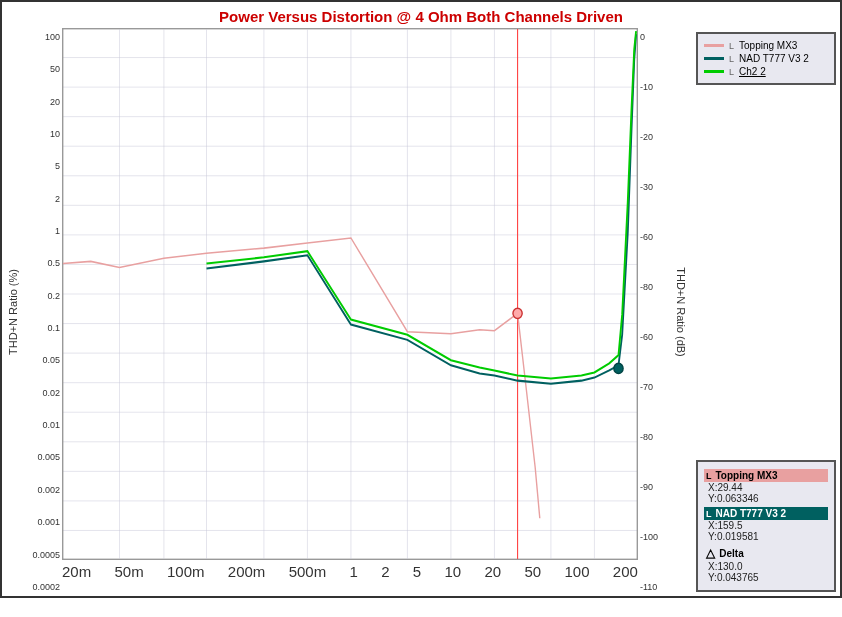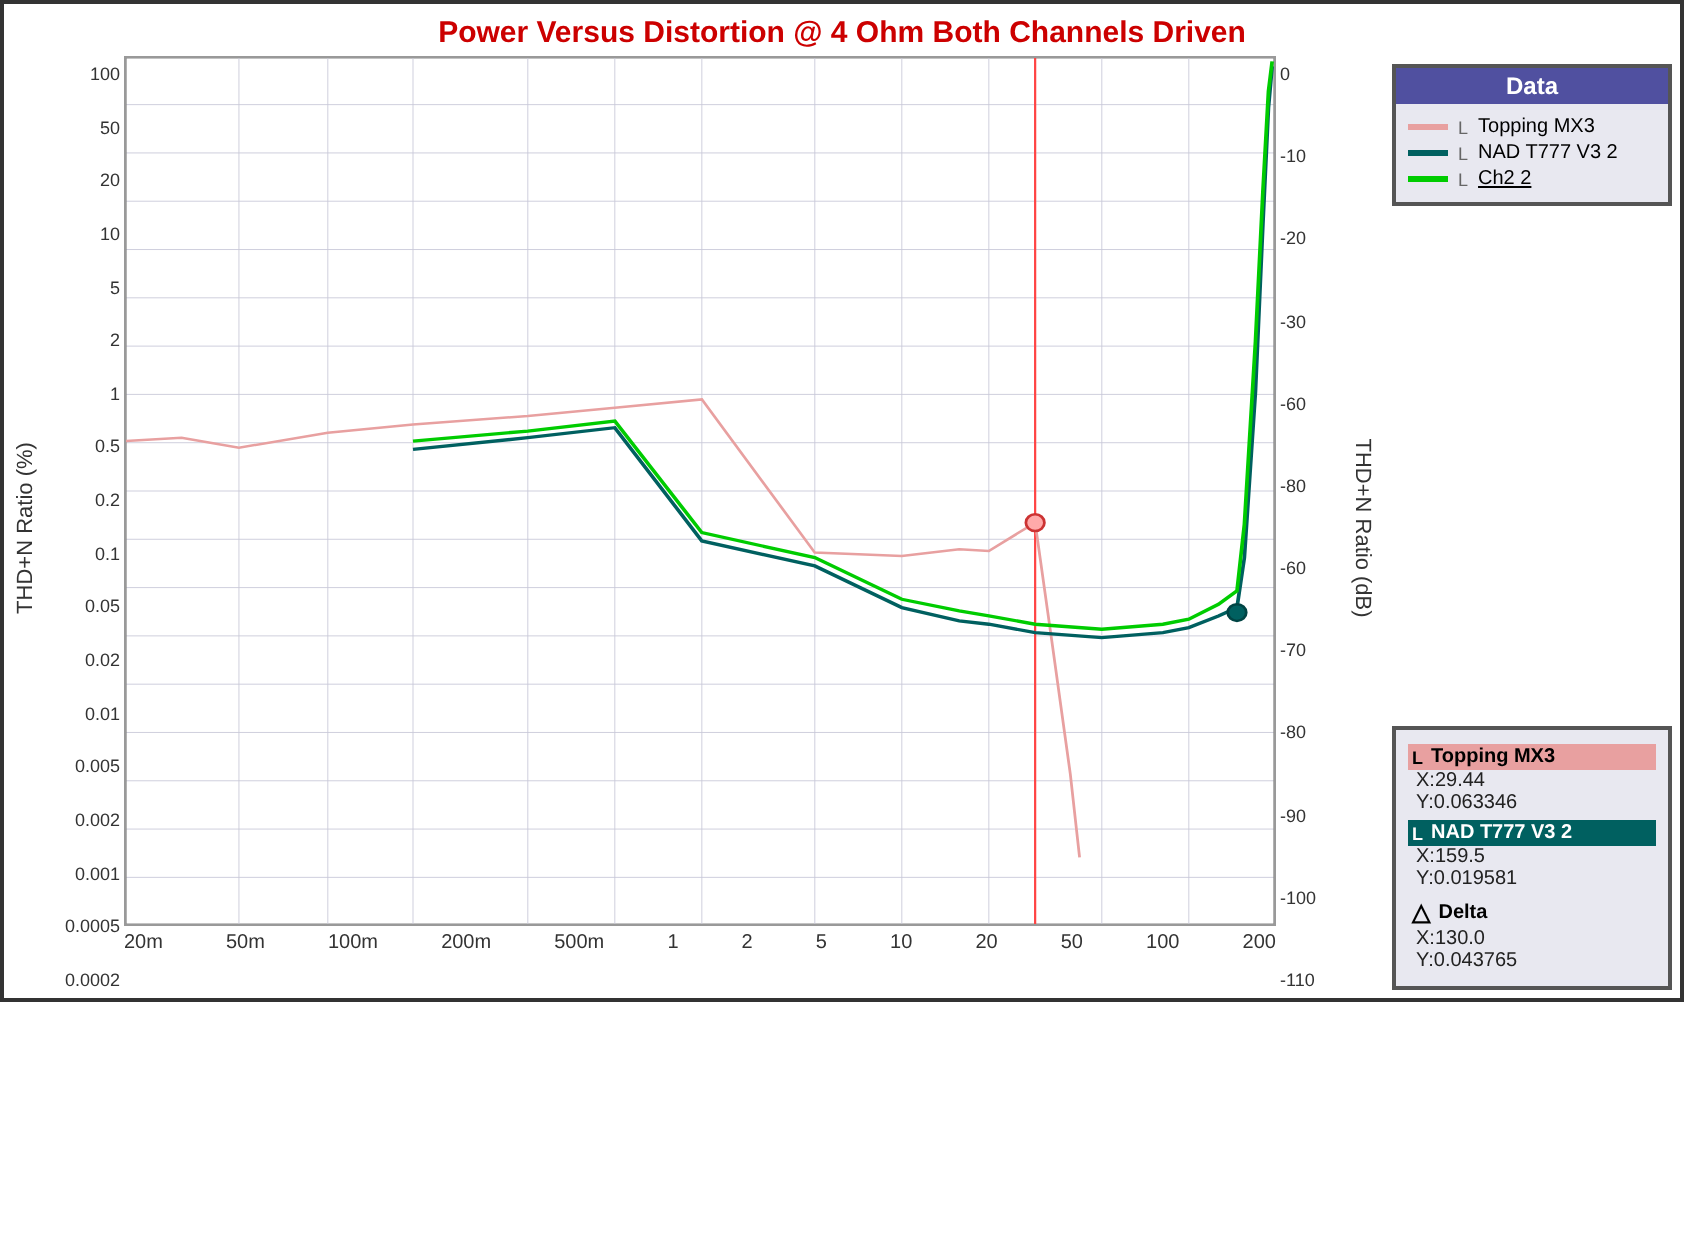--- a/index.html
+++ b/index.html
@@ -5,21 +5,21 @@
     * { margin: 0; padding: 0; box-sizing: border-box; }
     body {
       width: 842px;
       height: 617px;
       background: #fff;
       font-family: Arial, sans-serif;
       overflow: hidden;
     }
     .outer {
       width: 842px;
-      height: 501px;
+      height: 598px;
       display: flex;
       flex-direction: column;
       border: 2px solid #333;
     }
     .title-bar {
       text-align: center;
       padding: 6px 0 2px 0;
     }
     .subtitle-bar {
       text-align: center;
@@ -336,21 +336,21 @@
             619,2
           " fill="none" stroke="#00cc00" stroke-width="2"></polyline>
 
           <circle cx="491" cy="279" r="5" fill="#ffaaaa" stroke="#cc3333" stroke-width="1.5"></circle>
 
           <circle cx="600" cy="333" r="5" fill="#006060" stroke="#004444" stroke-width="1.5"></circle>
         </svg>
       </div>
 
       <div class="x-axis-area">
-        <div style="display:flex; justify-content:space-between; padding: 3px 0 0 0; font-size:10px; color:#333; position:relative;">
+        <div style="display:flex; justify-content:space-between; padding: 3px 0 0 0; font-size:15px; color:#333; position:relative;">
           <span>20m</span>
           <span>50m</span>
           <span>100m</span>
           <span>200m</span>
           <span>500m</span>
           <span>1</span>
           <span>2</span>
           <span>5</span>
           <span>10</span>
           <span>20</span>
@@ -376,21 +376,20 @@
       <span>-110</span>
     </div>
 
     <div class="y-axis-label">
       <span style="transform:rotate(90deg); white-space:nowrap; font-size:11px;">THD+N Ratio (dB)</span>
     </div>
 
     <div class="right-panel">
 
       <div class="panel-box">
-        <div class="panel-title">Data</div>
         <div class="panel-content">
           <div class="legend-item">
             <span class="legend-color" style="background:#e8a0a0;"></span>
             <span class="legend-l">L</span>
             <span style="font-size:10px;">Topping MX3</span>
           </div>
           <div class="legend-item">
             <span class="legend-color" style="background:#006060;"></span>
             <span class="legend-l">L</span>
             <span style="font-size:10px;">NAD T777 V3  2</span>

